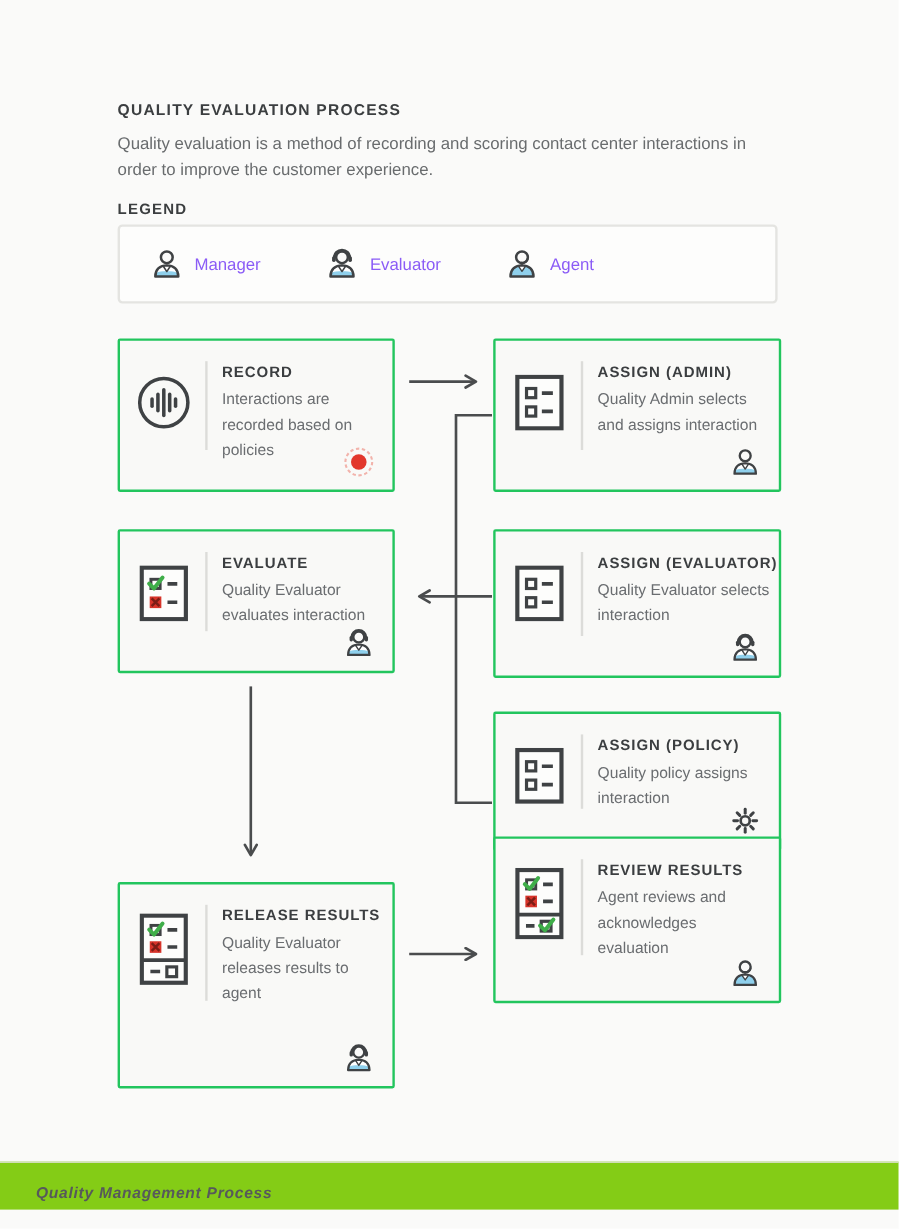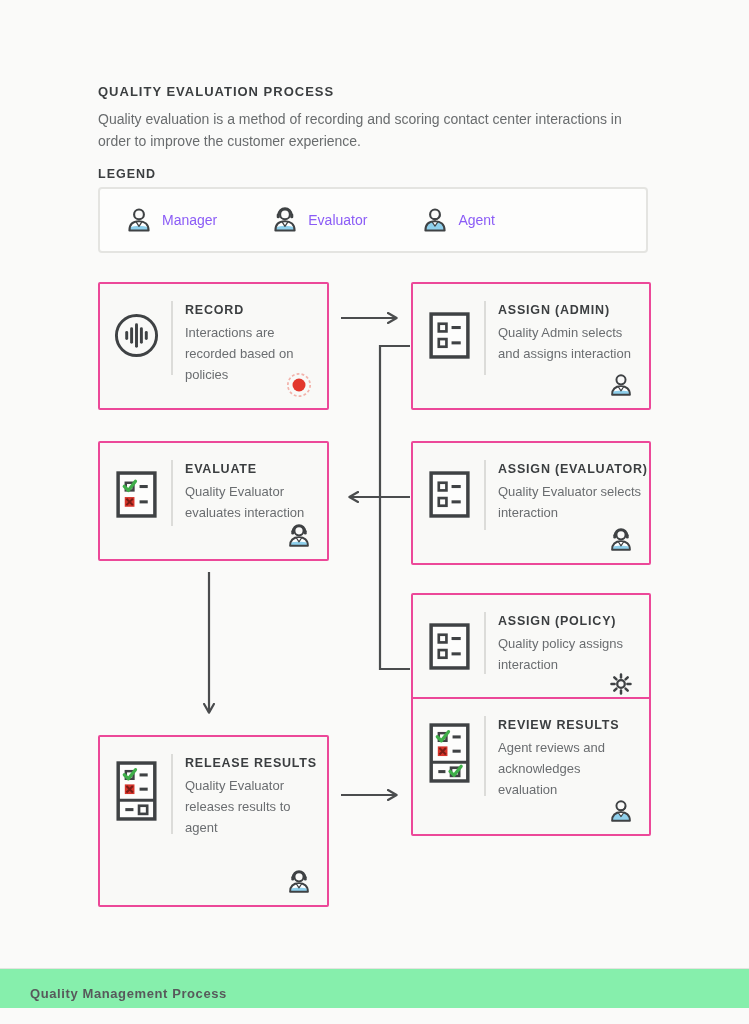--- a/index.html
+++ b/index.html
@@ -25,21 +25,21 @@
   .legend-box {
     position:absolute; left:98px; top:187px; width:550px; height:66px;
     background:#fdfdfc; border:2px solid #e4e4e1; border-radius:4px;
     display:flex; align-items:center; padding-left:25px; gap:54px;
   }
   .legend-item { display:flex; align-items:center; gap:9px; }
   .legend-item .p-icon { width:28px; height:28px; }
   .legend-item-label { font-size:14px; color:#8b5cf6; }
   
   .pbox {
-    position:absolute; background:#f9f9f7; border:2px solid #ec4899;
+    position:absolute; background:#f9f9f7; border:2px solid #22c55e;
     border-radius:2px;
   }
   .pbox .icon-area {
     position:absolute; left:0; top:0; bottom:0; width:72px;
     display:flex; justify-content:center; align-items:flex-start;
     padding-top:28px;
   }
   .pbox .icon-area.tall { padding-top:24px; }
   .pbox .vdivider {
     position:absolute; left:71px; top:17px; width:2px;
@@ -60,21 +60,21 @@
   #box-evaluate         { left:98px;  top:441px; width:231px; height:120px; }
   #box-assign-evaluator { left:411px; top:441px; width:240px; height:124px; }
   #box-assign-policy    { left:411px; top:593px; width:240px; height:116px; }
   #box-release-results  { left:98px;  top:735px; width:231px; height:172px; }
   #box-review-results   { left:411px; top:697px; width:240px; height:139px; }
   
   #arrows { position:absolute; left:0; top:0; width:749px; height:1024px; pointer-events:none; }
   
   #footer {
     position:absolute; left:0; right:0; top:968px; height:40px;
-    background:#86efac; border-top:1px solid #e3e3e0;
+    background:#84cc16; border-top:1px solid #e3e3e0;font-style:italic;
   }
   .footer-title {
     position:absolute; left:30px; top:17px;
     font-size:13px; font-weight:bold; letter-spacing:0.6px; color:#57595b;
   }
 </style>
 </head>
 <body>
 
 <svg width="0" height="0" style="position:absolute">

